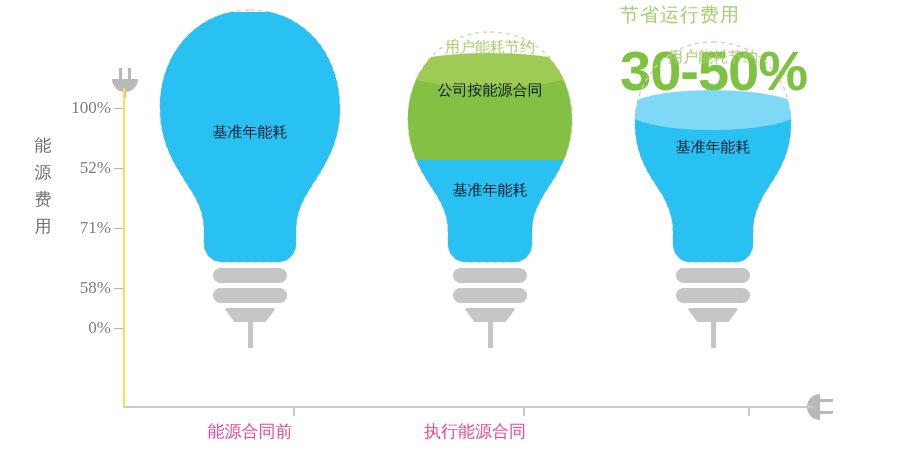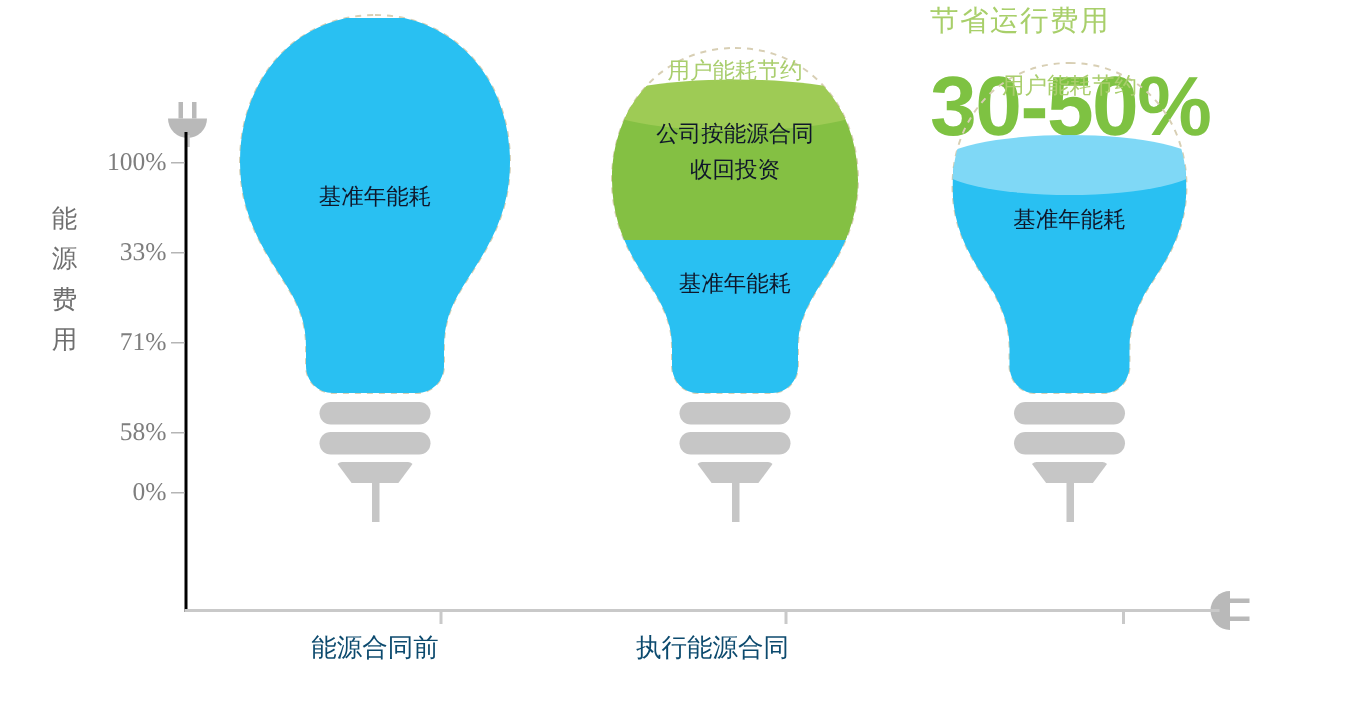--- a/index.html
+++ b/index.html
@@ -44,21 +44,21 @@
     margin-top: 14px;
   }
 
   
   .y-axis {
     position: absolute;
     left: 123px;
     top: 88px;
     width: 2px;
     height: 320px;
-    background: #000000;
+    background: #fde047;
   }
   .x-axis {
     position: absolute;
     left: 123px;
     top: 406px;
     width: 690px;
     height: 2px;
     background: #c9c9c9;
   }
   .y-tick {
@@ -93,21 +93,21 @@
     top: 2px;
     width: 2px;
     height: 8px;
     background: #c9c9c9;
   }
   .x-label {
     position: absolute;
     top: 420px;
     transform: translateX(-50%);
     font-size: 17px;
-    color: #0c4a6e;
+    color: #ec4899;
     white-space: nowrap;
   }
 
   
   .plug-top {
     position: absolute;
     left: 110px;
     top: 68px;
     width: 30px;
     height: 30px;
@@ -212,21 +212,21 @@
   </div>
 
   <div class="y-axis">
     <div class="y-tick" style="top:20px"></div>
     <div class="y-tick" style="top:80px"></div>
     <div class="y-tick" style="top:140px"></div>
     <div class="y-tick" style="top:200px"></div>
     <div class="y-tick" style="top:240px"></div>
 
     <div class="y-tick-label" style="top:20px">100%</div>
-    <div class="y-tick-label" style="top:80px">33%</div>
+    <div class="y-tick-label" style="top:80px">52%</div>
     <div class="y-tick-label" style="top:140px">71%</div>
     <div class="y-tick-label" style="top:200px">58%</div>
     <div class="y-tick-label" style="top:240px">0%</div>
   </div>
 
   <div class="x-axis">
     <div class="x-tick" style="left:170px"></div>
     <div class="x-tick" style="left:400px"></div>
     <div class="x-tick" style="left:625px"></div>
   </div>
@@ -317,21 +317,20 @@
           <rect x="0" y="158" width="200" height="110" fill="#29c0f2"></rect>
 
           <rect x="0" y="70" width="200" height="90" fill="#84c043"></rect>
 
           <ellipse cx="100" cy="70" rx="90" ry="17" fill="#9ecb55"></ellipse>
         </g>
       </svg>
       <div class="saving-label" style="top:38px">用户能耗节约</div>
       <div class="bulb-label" style="top:78px">
         <div>公司按能源合同</div>
-        <div>收回投资</div>
       </div>
       <div class="bulb-label" style="top:178px">基准年能耗</div>
     </div>
     <div class="bulb-base" style="top:268px">
       <div class="base-bar"></div>
       <div class="base-bar"></div>
       <div class="base-trap"></div>
       <div class="base-stem"></div>
     </div>
   </div>

